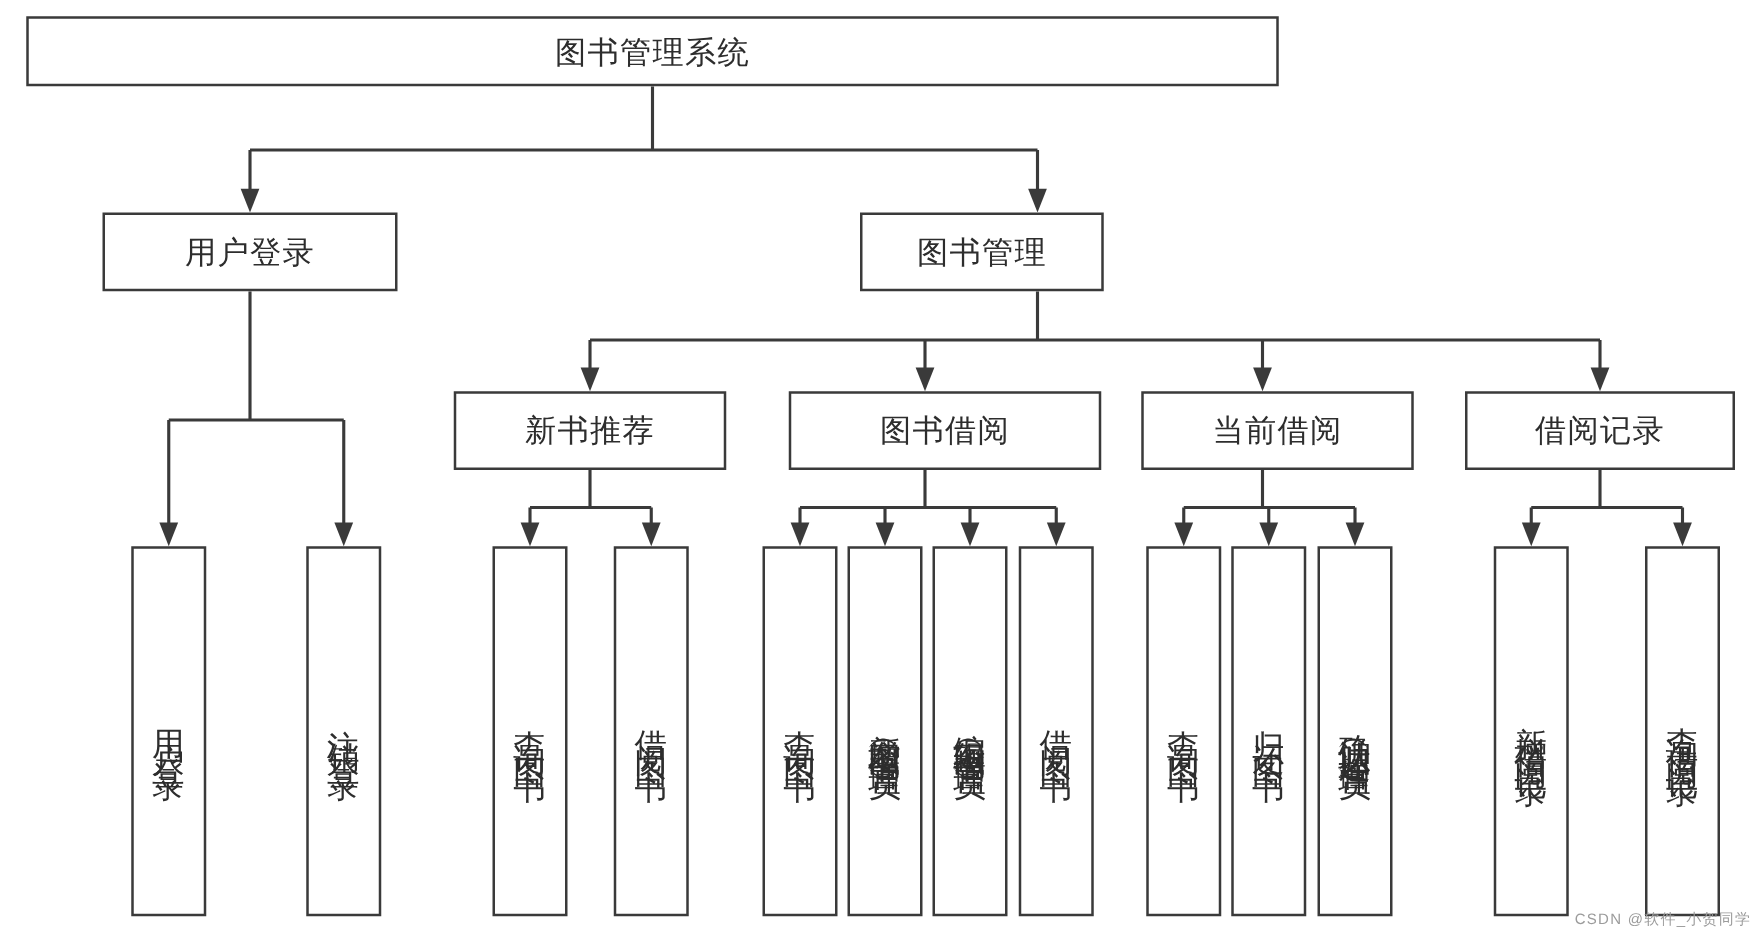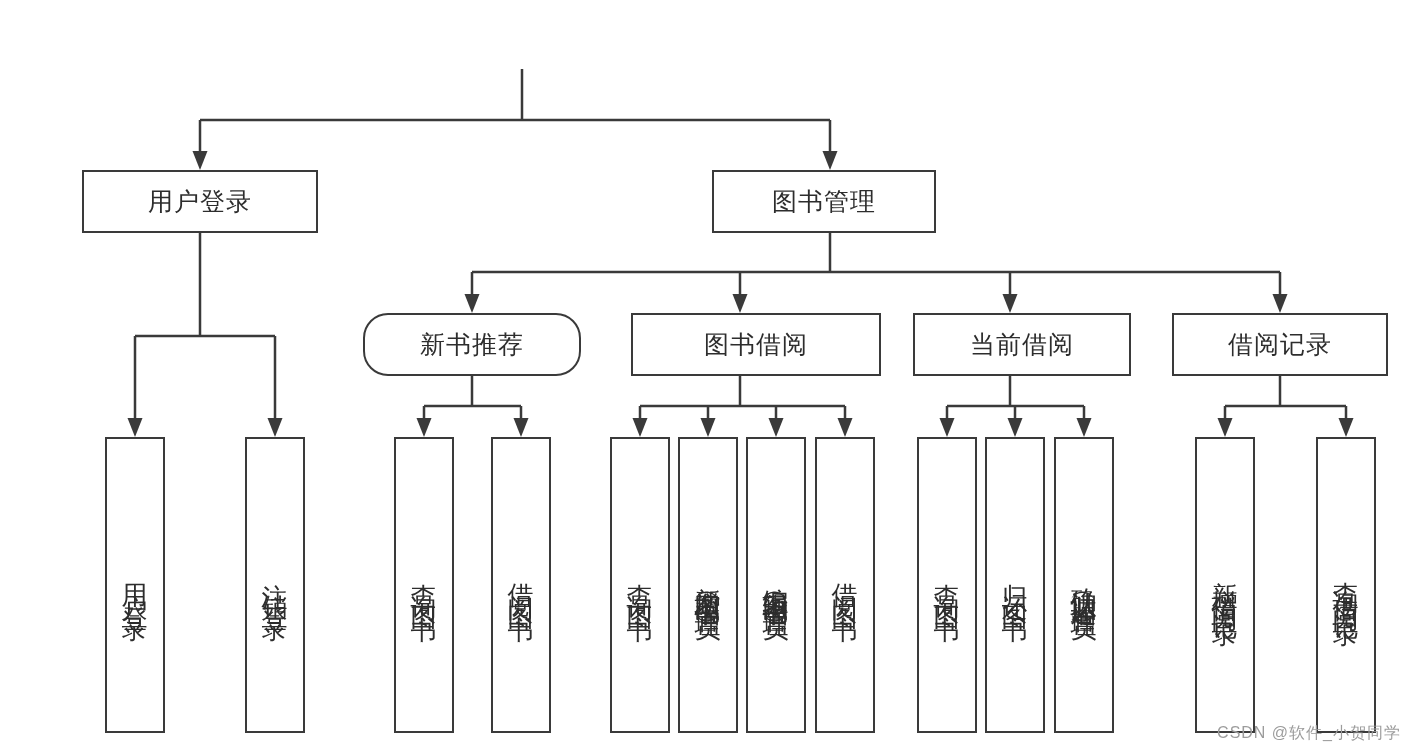--- a/index.html
+++ b/index.html
@@ -35,21 +35,21 @@
     writing-mode:vertical-rl;
     text-orientation:mixed;
     font-size:26px;
     line-height:1;
     letter-spacing:5px;
   }
   #watermark{
     position:absolute;
     right:4px;bottom:3px;
     z-index:2;
-    font-size:16px;
+    font-size:12px;
     letter-spacing:1px;
     white-space:nowrap;
   }
 </style>
 </head>
 <body>
 
 <div id="stage" style="color: rgb(45, 45, 45);">
 
   <svg id="wires" width="1405" height="747" viewBox="0 0 1405 747">
@@ -85,29 +85,32 @@
       <polygon points="768.5,418 783.5,418 776,437"></polygon>
       <polygon points="837.5,418 852.5,418 845,437"></polygon>
       <polygon points="939.5,418 954.5,418 947,437"></polygon>
       <polygon points="1007.5,418 1022.5,418 1015,437"></polygon>
       <polygon points="1076.5,418 1091.5,418 1084,437"></polygon>
       <polygon points="1217.5,418 1232.5,418 1225,437"></polygon>
       <polygon points="1338.5,418 1353.5,418 1346,437"></polygon>
     </g>
   </svg>
 
+  <div class="node root-box">
+    <span class="h-label">图书管理系统</span>
+  </div>
 
   <div class="node lv2" style="left:82px;width:236px;">
     <span class="h-label">用户登录</span>
   </div>
-  <div class="node lv2" style="left:712px;width:224px;">
+  <div class="node lv2" style="left:688px;width:195px;">
     <span class="h-label">图书管理</span>
   </div>
 
-  <div class="node lv3" style="left:363px;width:218px;border-radius:25px;">
+  <div class="node lv3" style="left:363px;width:218px;">
     <span class="h-label">新书推荐</span>
   </div>
   <div class="node lv3" style="left:631px;width:250px;">
     <span class="h-label">图书借阅</span>
   </div>
   <div class="node lv3" style="left:901px;width:218px;margin-left:12px;">
     <span class="h-label">当前借阅</span>
   </div>
   <div class="node lv3" style="left:1172px;width:216px;">
     <span class="h-label">借阅记录</span>

